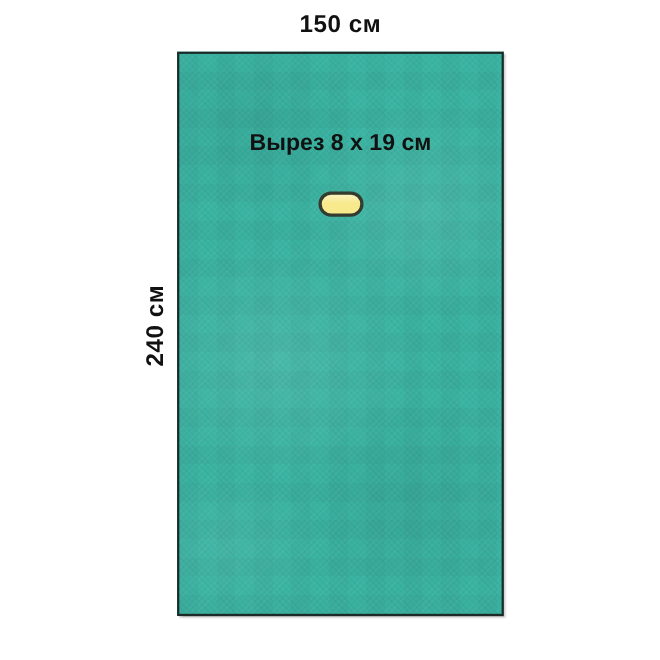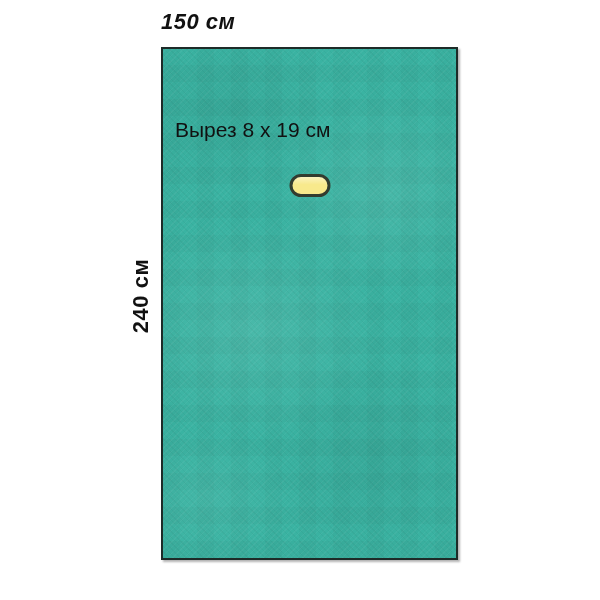--- a/index.html
+++ b/index.html
@@ -27,22 +27,21 @@
     font-size:22px;
     font-weight:700;
     letter-spacing:0.5px;
     color:var(--text,#111111);
     white-space:nowrap;
   }
   .top-label{
     left:161px;
     width:297px;
     top:9px;
-    text-align:left;
-    font-style:italic;
+    text-align:center;
   }
   .side-label{
     left:141px;
     top:296px;
     transform:translate(-50%,-50%) rotate(-90deg);
     transform-origin:center center;
   }
   .drape{
     position:absolute;
     left:161px;
@@ -62,25 +61,24 @@
       repeating-linear-gradient(45deg, rgba(0,0,0,0.035) 0 1px, transparent 1px 4px),
       repeating-linear-gradient(-45deg, rgba(255,255,255,0.045) 0 1px, transparent 1px 4px),
       repeating-linear-gradient(0deg, rgba(0,0,0,0.022) 0 17px, transparent 17px 34px),
       repeating-linear-gradient(90deg, rgba(0,0,0,0.022) 0 17px, transparent 17px 34px);
   }
   .cutout-label{
     position:absolute;
     left:0;
     width:100%;
     top:69px;
-    text-align:left;
+    text-align:center;
     font-size:21px;
-    font-weight:400;
+    font-weight:700;
     color:var(--text,#111111);
-    margin-left:12px;
   }
   .cutout{
     position:absolute;
     left:50%;
     top:125px;
     transform:translateX(-50%);
     width:41px;
     height:23px;
     box-sizing:border-box;
     background:var(--cutout-fill,#f8e98c);

